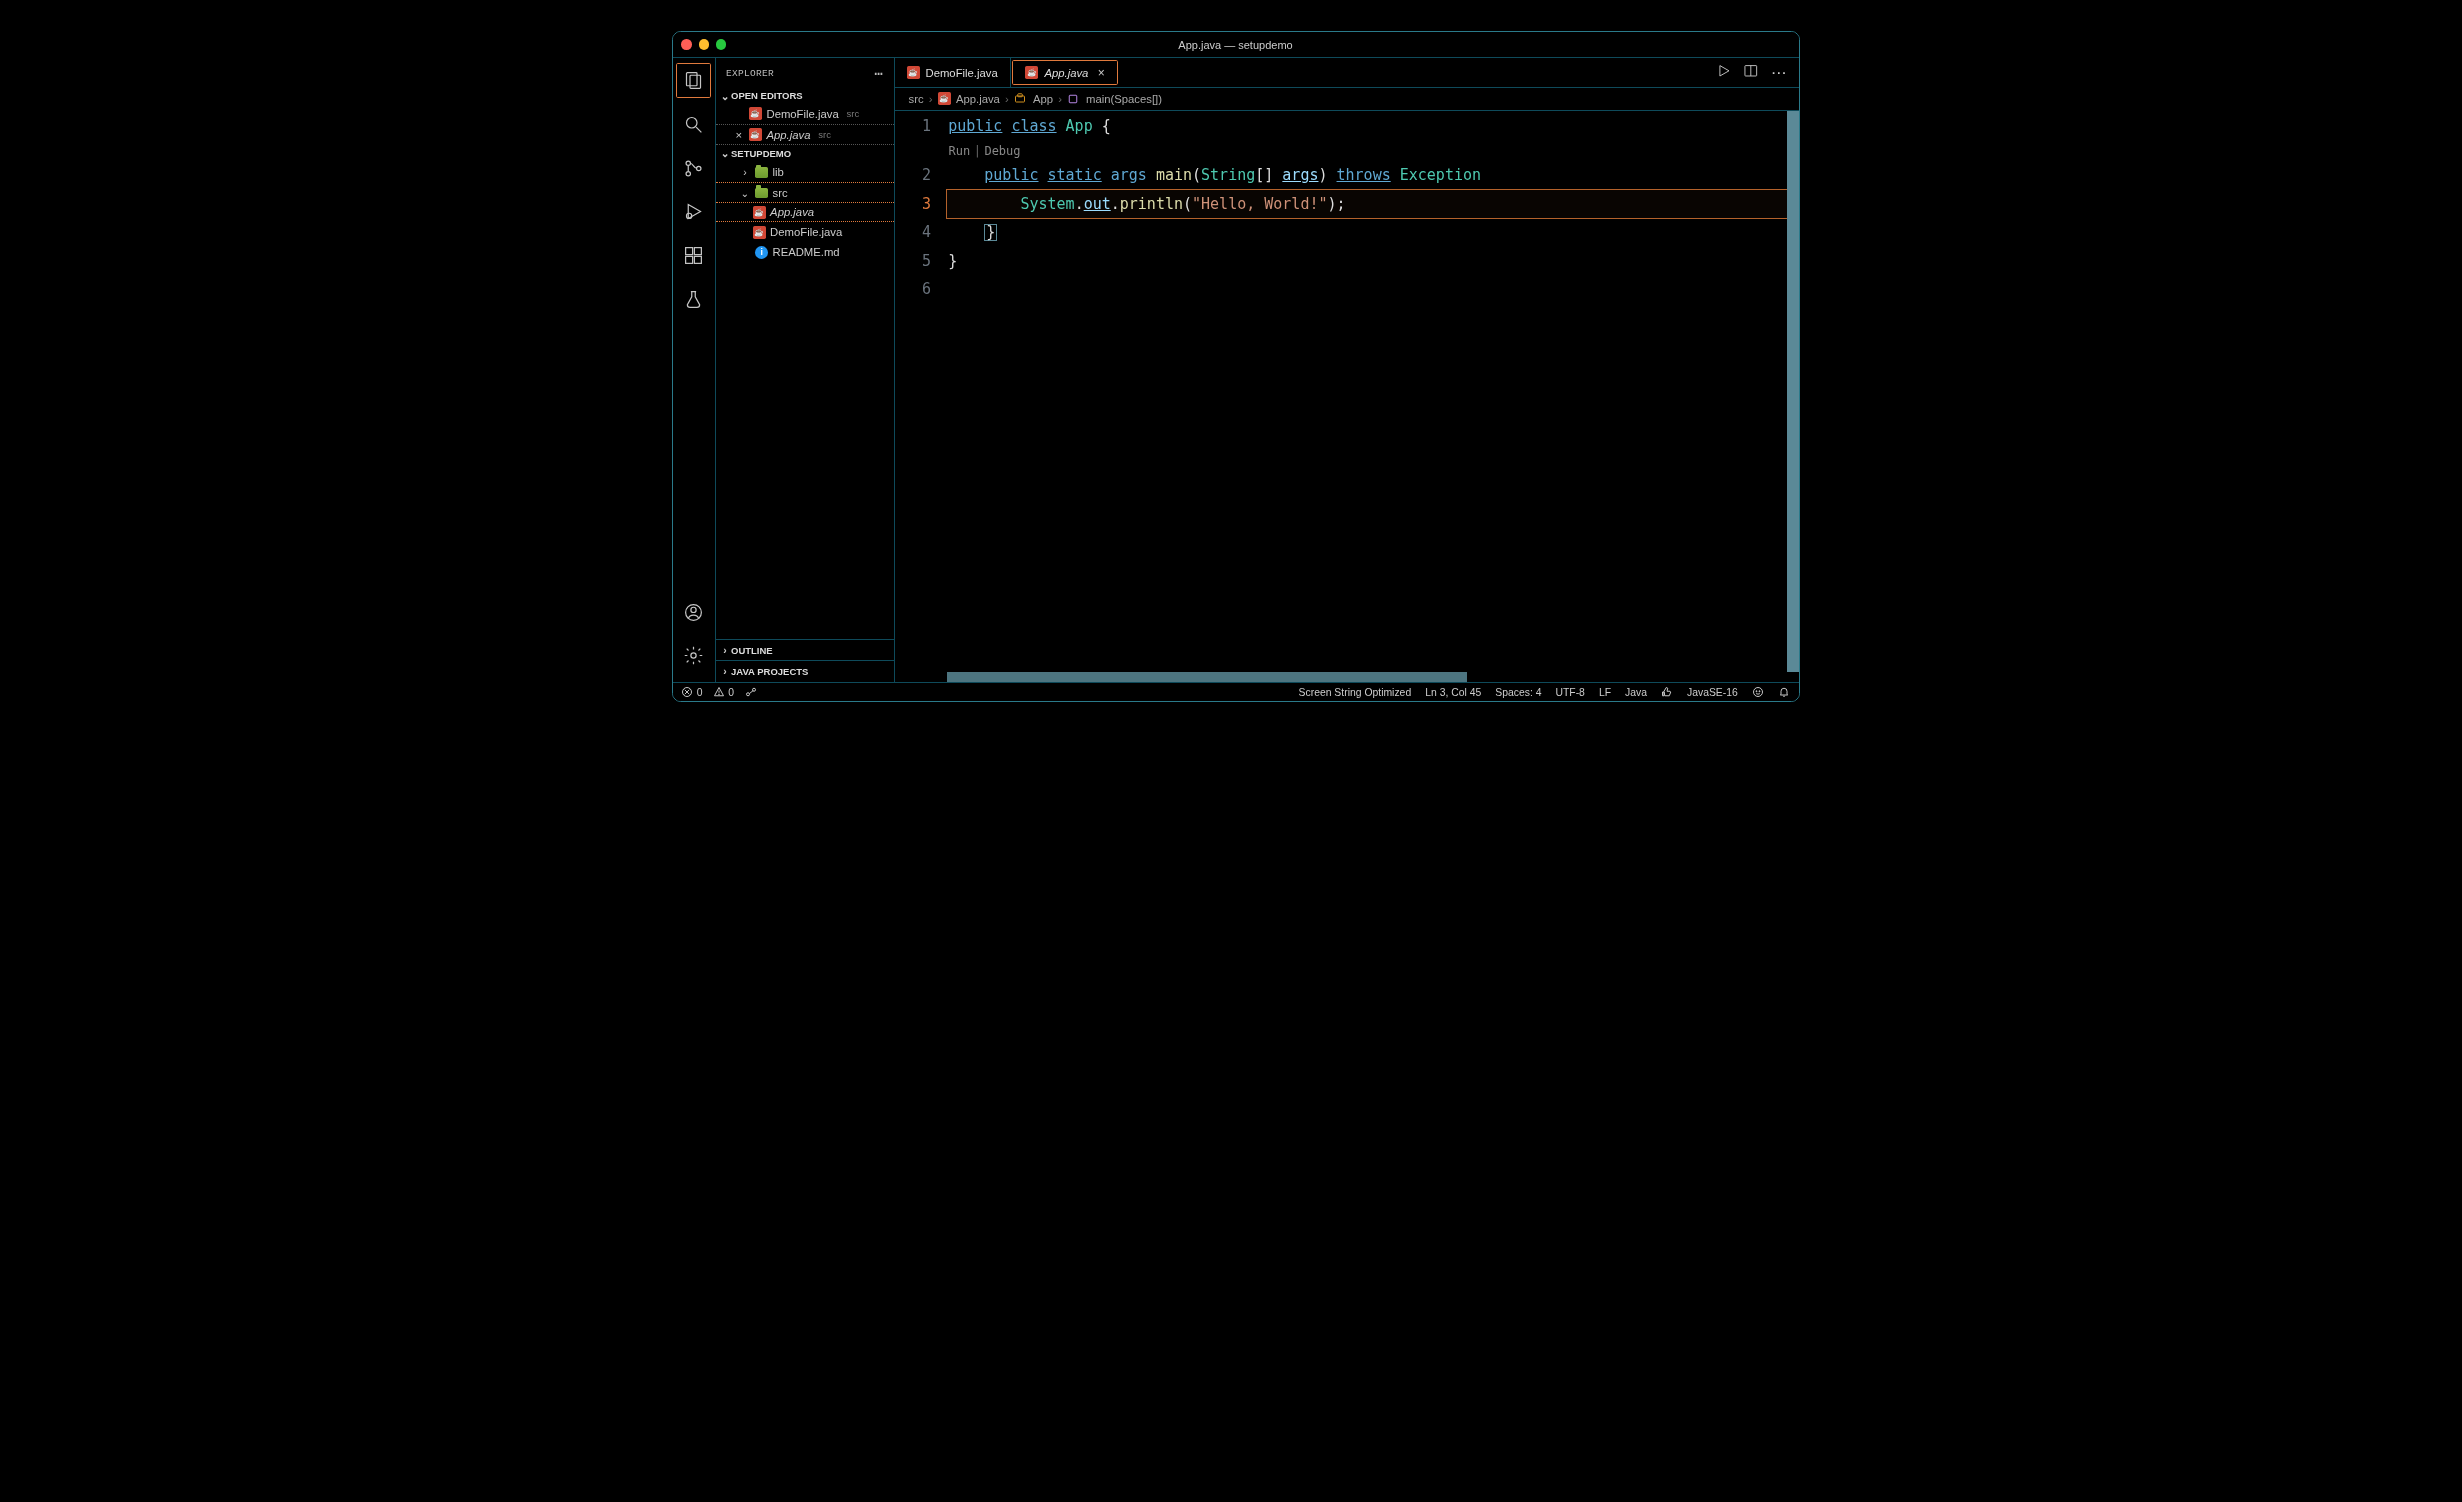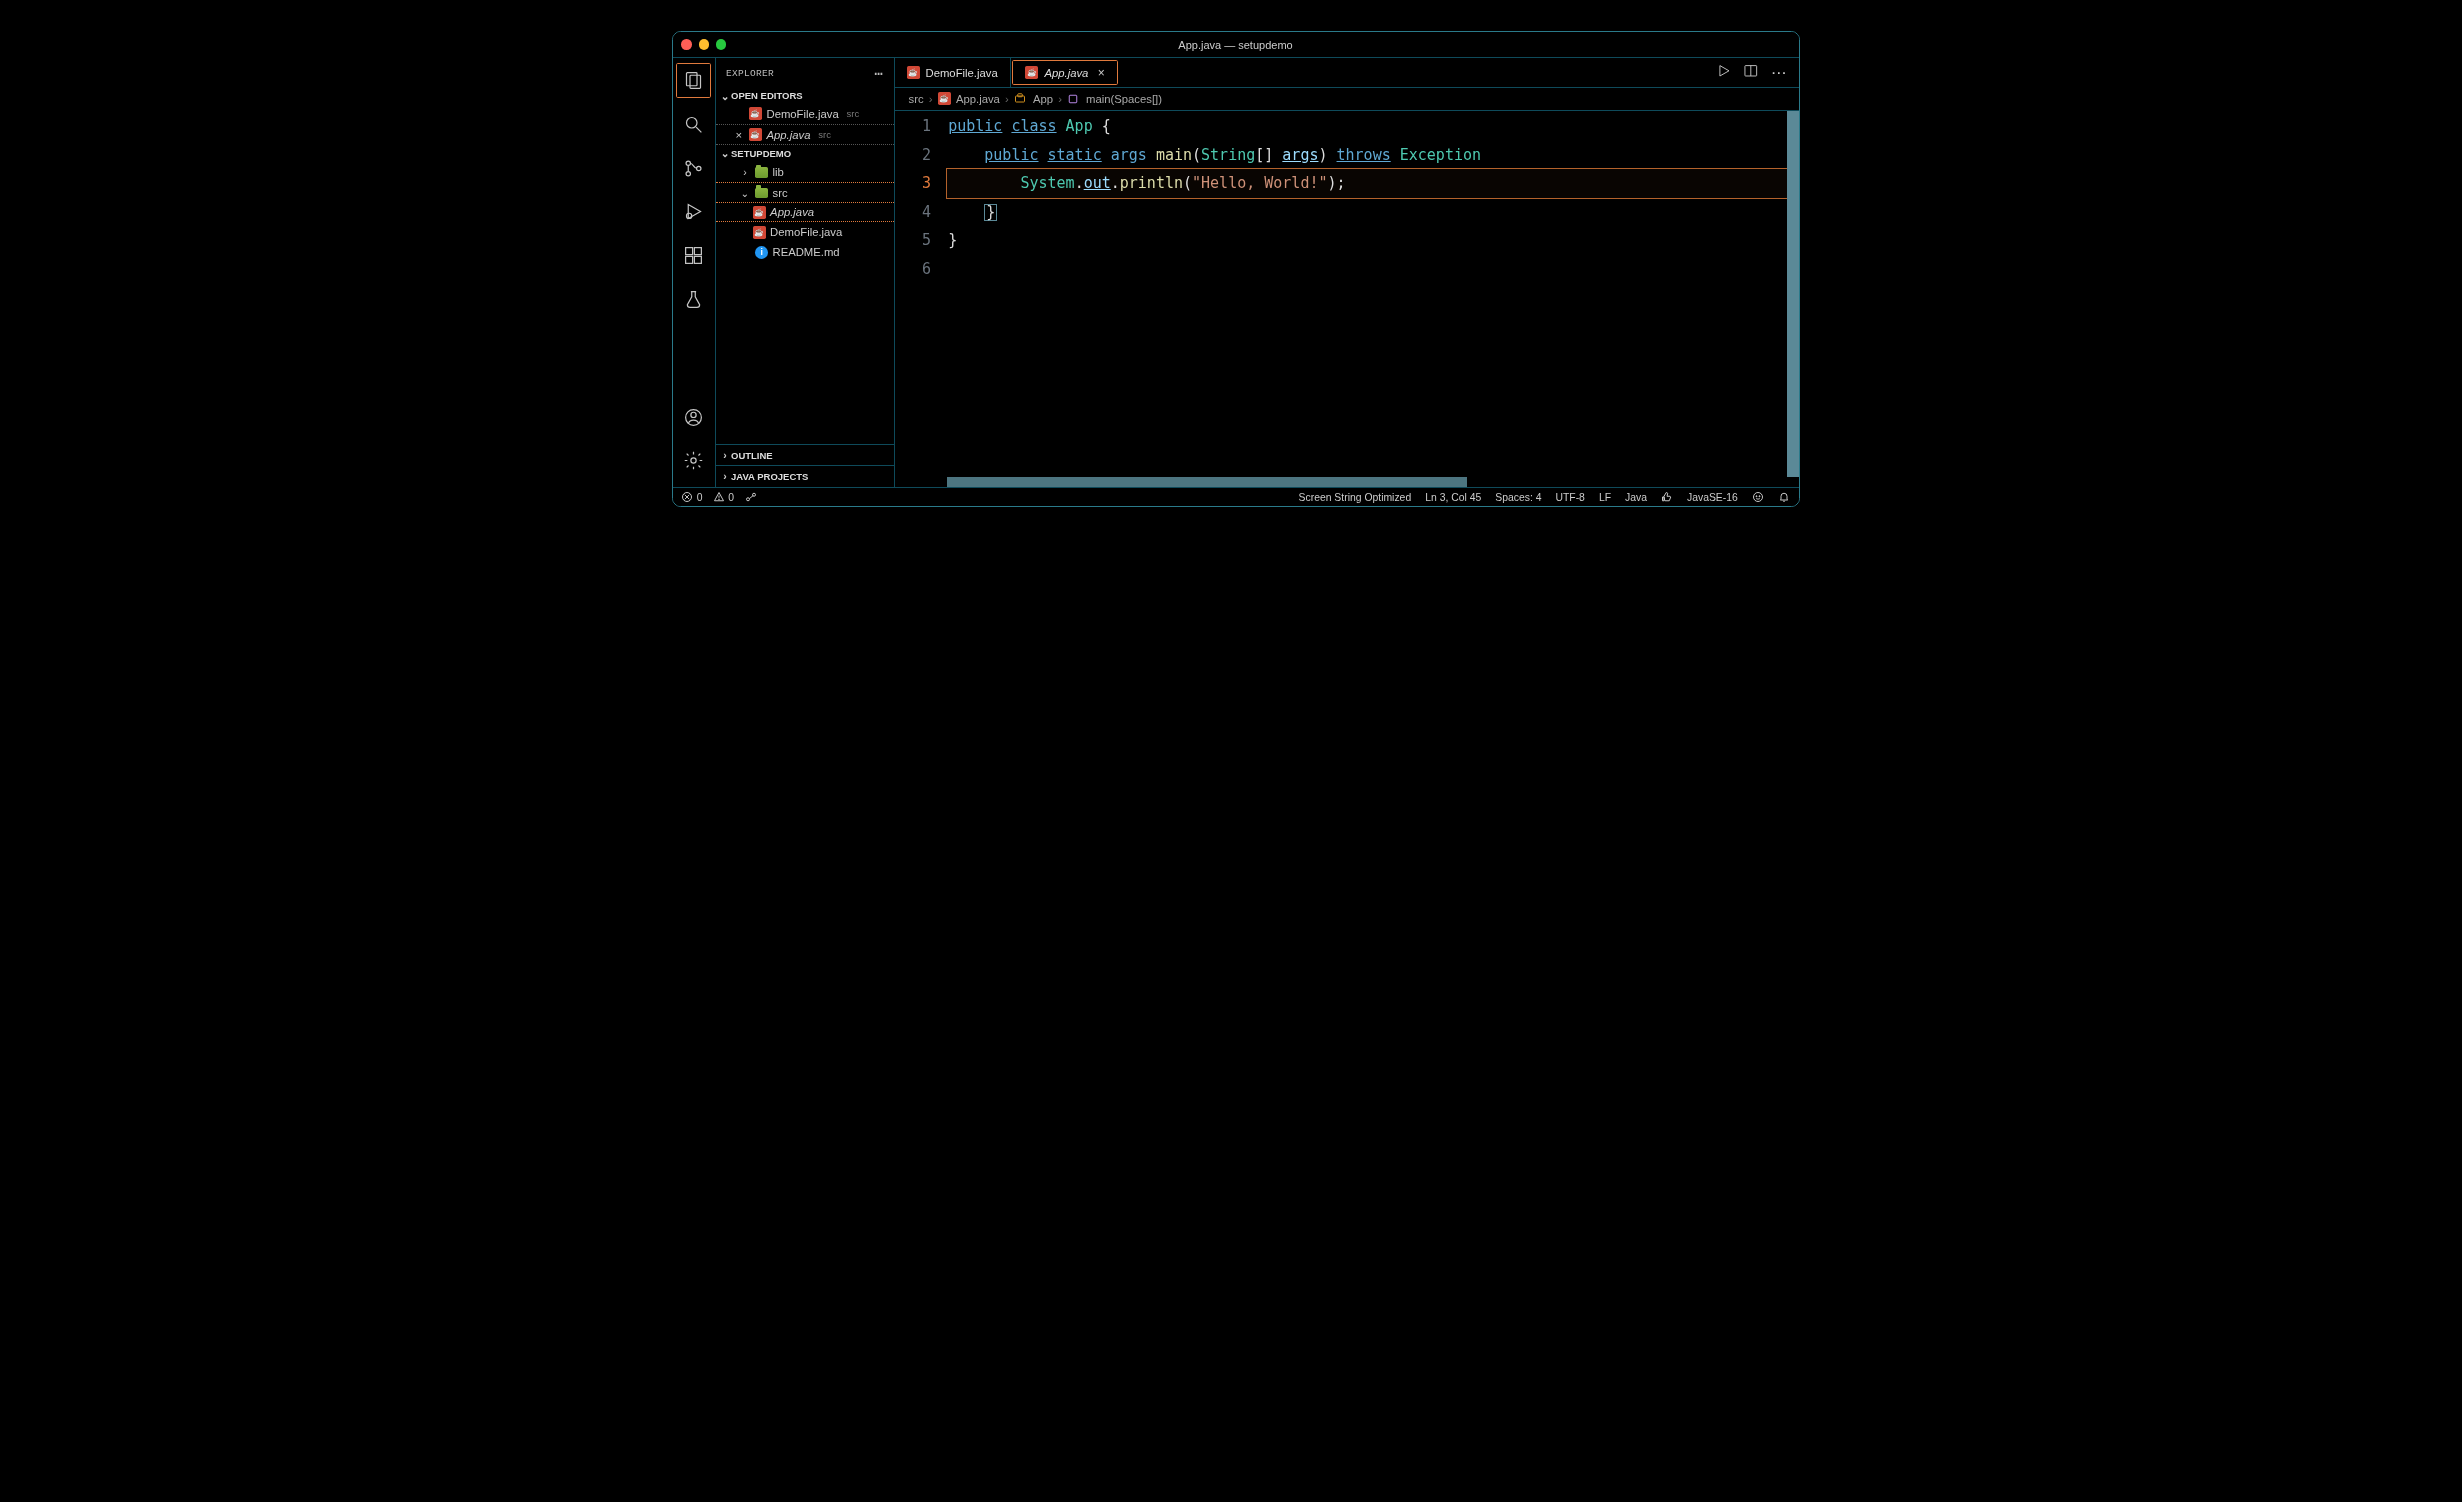--- a/index.html
+++ b/index.html
@@ -5,21 +5,21 @@
   * { box-sizing: border-box; margin: 0; padding: 0; }
   html, body { height: 100%; background: #000; font-family: -apple-system, "Segoe UI", sans-serif; }
   .screen { width: 1215px; height: 755px; margin: 0 auto; position: relative; padding-top: 31px; }
   .window {
     position: relative;
     background: #000;
     border: 1.3px solid #2a7a8a;
     border-radius: 8.7px;
     overflow: hidden;
     width: 1128px;
-    height: 476px;
+    height: 671px;
     margin-left: 48px;
   }
   
   .titlebar {
     height: 26px;
     background: #000;
     border-bottom: 0.9px solid #0e4a5a;
     display: flex;
     align-items: center;
     padding: 0 8.7px;
@@ -389,20 +389,21 @@
             </span>
         <span>main(Spaces[])</span>
       </div>
 
       <div class="code-scroll">
         <div class="code">
           <div class="code-line">
             <div class="gutter">1</div>
             <div class="linecontent"><span class="kw">public</span> <span class="kw">class</span> <span class="cls">App</span> <span class="punct">{</span></div>
           </div>
+          <div class="codelens">    <span>Run</span><span class="sep">|</span><span>Debug</span></div>
           <div class="code-line">
             <div class="gutter">2</div>
             <div class="linecontent">    <span class="kw">public</span> <span class="kw">static</span> <span class="kw2">args</span> <span class="method">main</span><span class="punct">(</span><span class="type">String</span><span class="punct">[] </span><span class="var">args</span><span class="punct">) </span><span class="kw">throws</span> <span class="type">Exception</span></div>
           </div>
           <div class="code-line current">
             <div class="gutter">3</div>
             <div class="linecontent">        <span class="type">System</span><span class="punct">.</span><span class="var">out</span><span class="punct">.</span><span class="method">println</span><span class="punct">(</span><span class="str">"Hello, World!"</span><span class="punct">);</span></div>
           </div>
           <div class="code-line">
             <div class="gutter">4</div>

